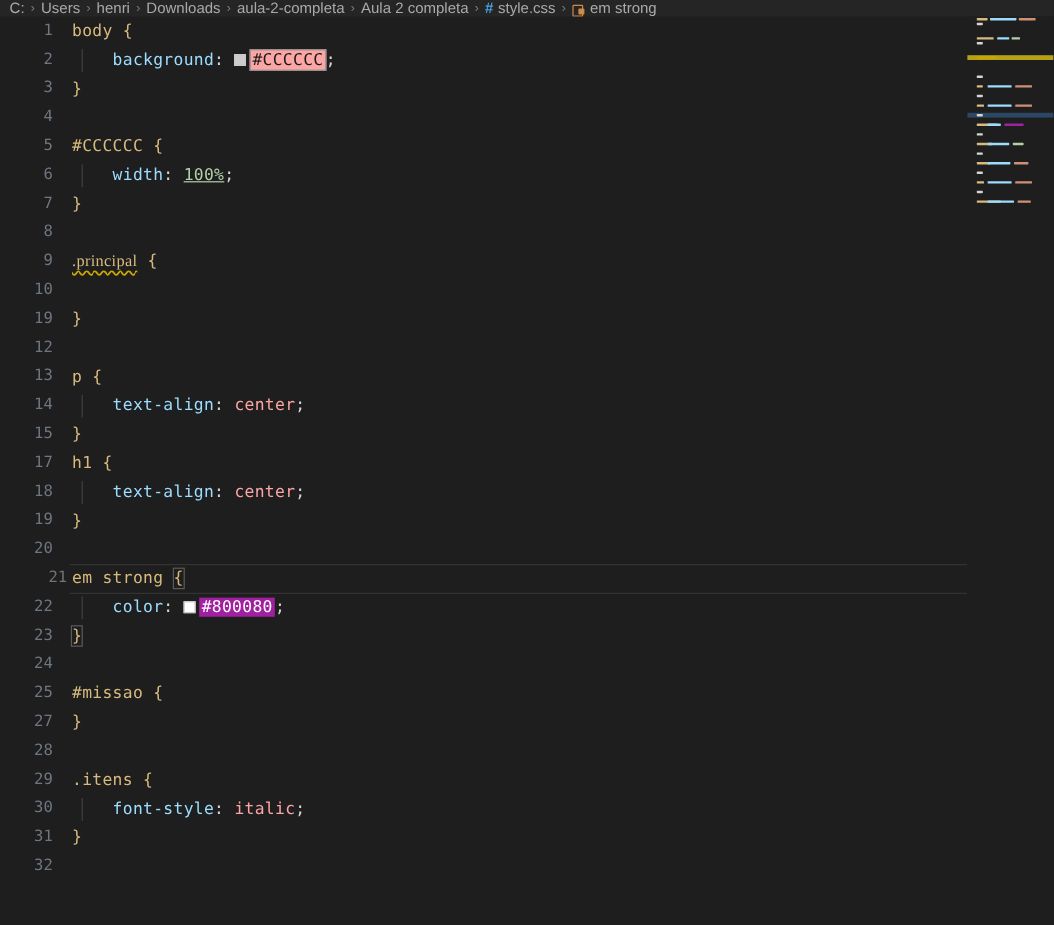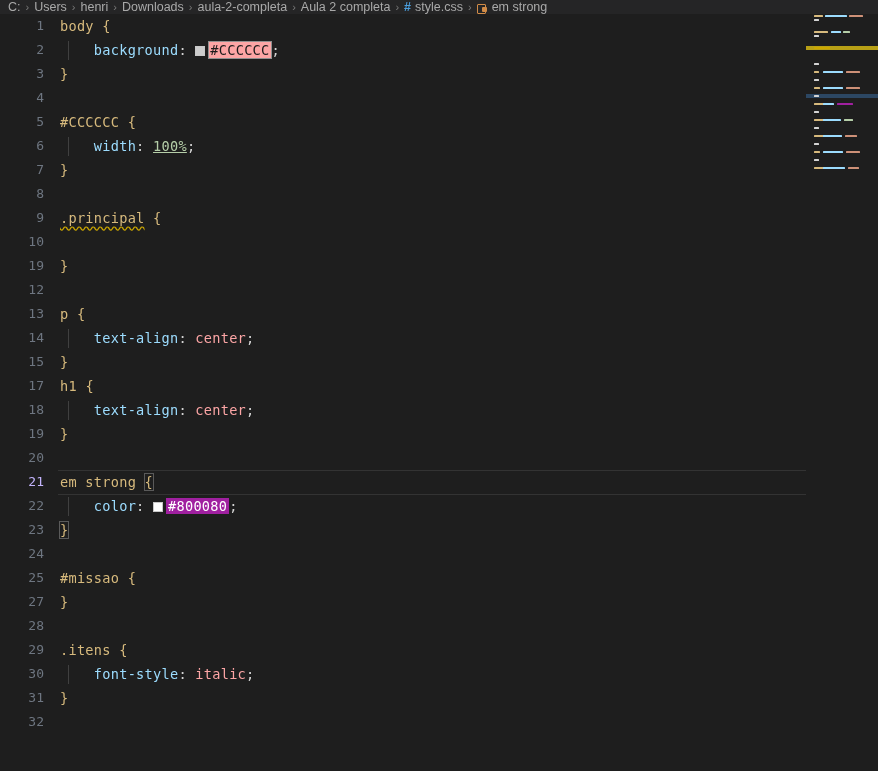--- a/index.html
+++ b/index.html
@@ -47,21 +47,21 @@
     height:24px; line-height:24px;
     font-size:13.6px;
     white-space:pre;
   }
   .ln {
     position:absolute; left:0; top:0; width:44px;
     text-align:right;
     color:#6e7681;
     font-size:13px;
   }
-  .line.active .ln { color:#c4b5fd; }
+  .line.active .ln { color:#737373;margin-left:12px; }
   .code {
     position:absolute; left:60px; top:0;
     letter-spacing:0.02em;
   }
   
   .line.active::before{
     content:""; position:absolute; left:58px; top:0;
     width:748px; height:23px;
     border-top:1px solid #333; border-bottom:1px solid #333;
     pointer-events:none;
@@ -78,20 +78,21 @@
   .val   { color:#fca5a5; }   
   .num   { color:#b5cea8;text-decoration:underline; }   
   .punc  { color:#d4d4d4; }   
   .brace { color:#d7ba7d; }
 
   
   .squig{
     text-decoration:underline wavy #cca700;
     text-decoration-skip-ink:none;
     text-underline-offset:3px;
+    font-family:Liberation Serif, serif;
   }
 
   
   .chip{
     display:inline-block; width:10px; height:10px;
     border:1px solid #c8c8c8;
     vertical-align:-1px; margin-right:3px;
   }
 
   

